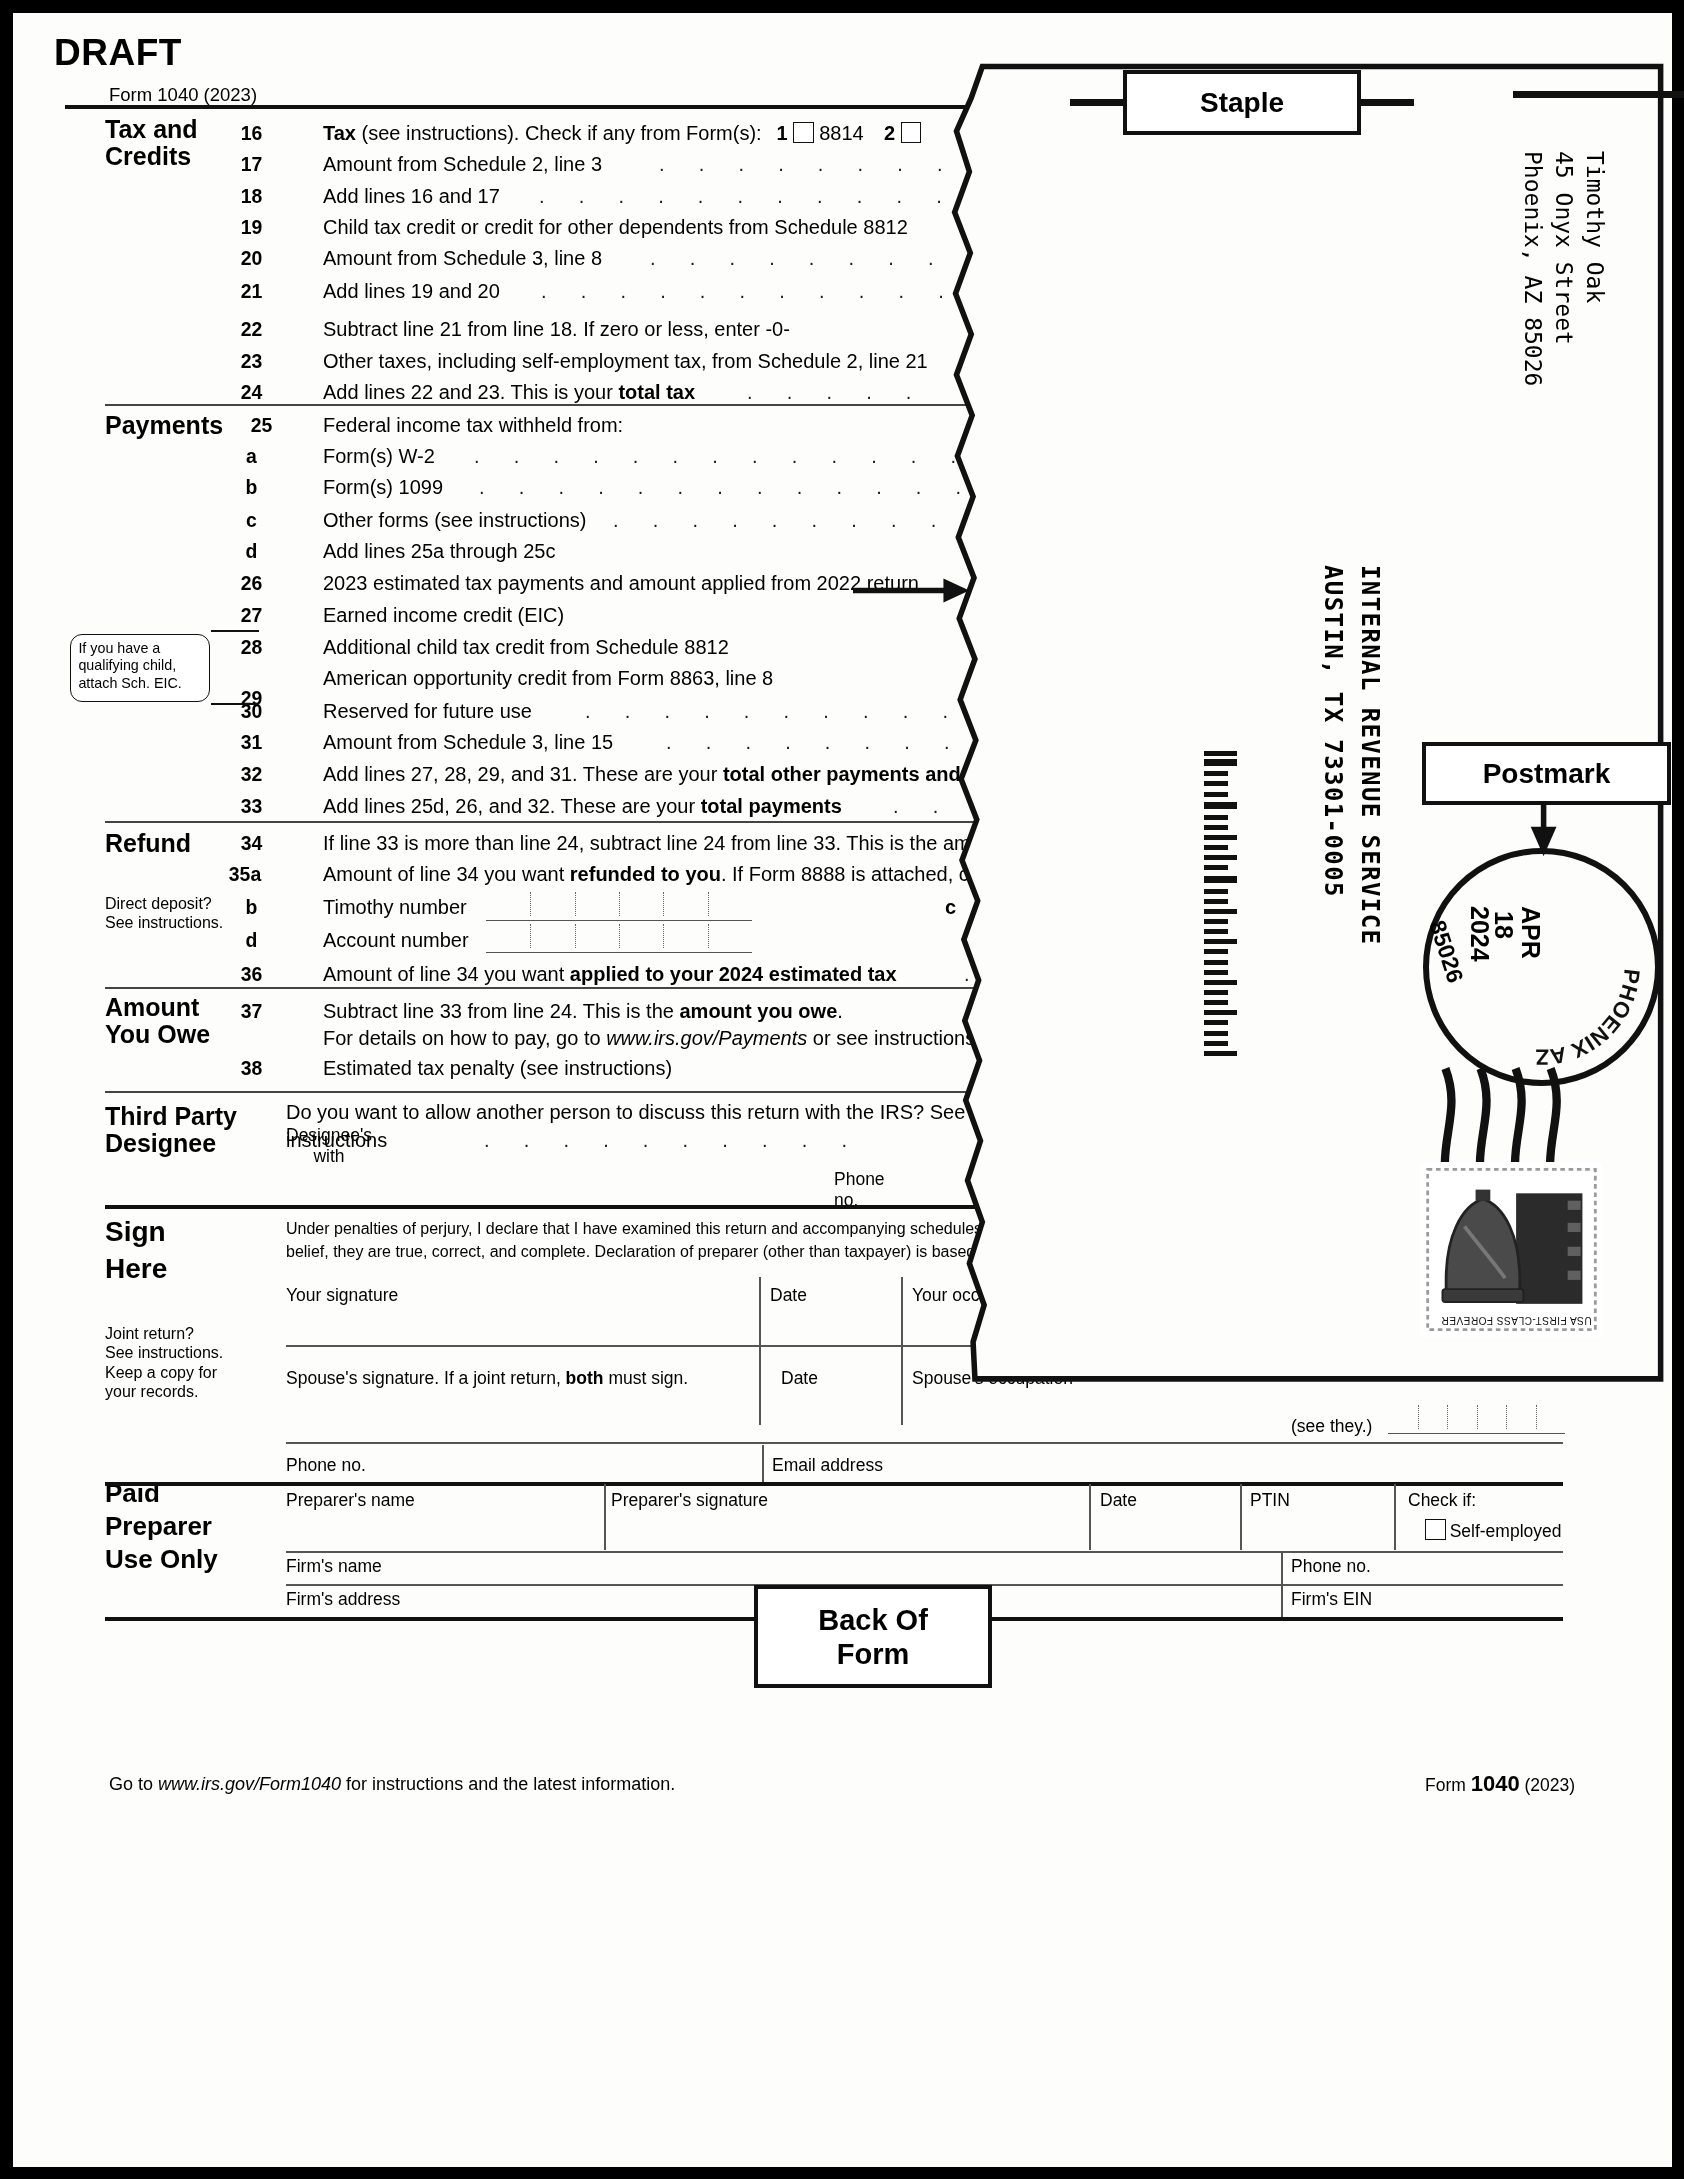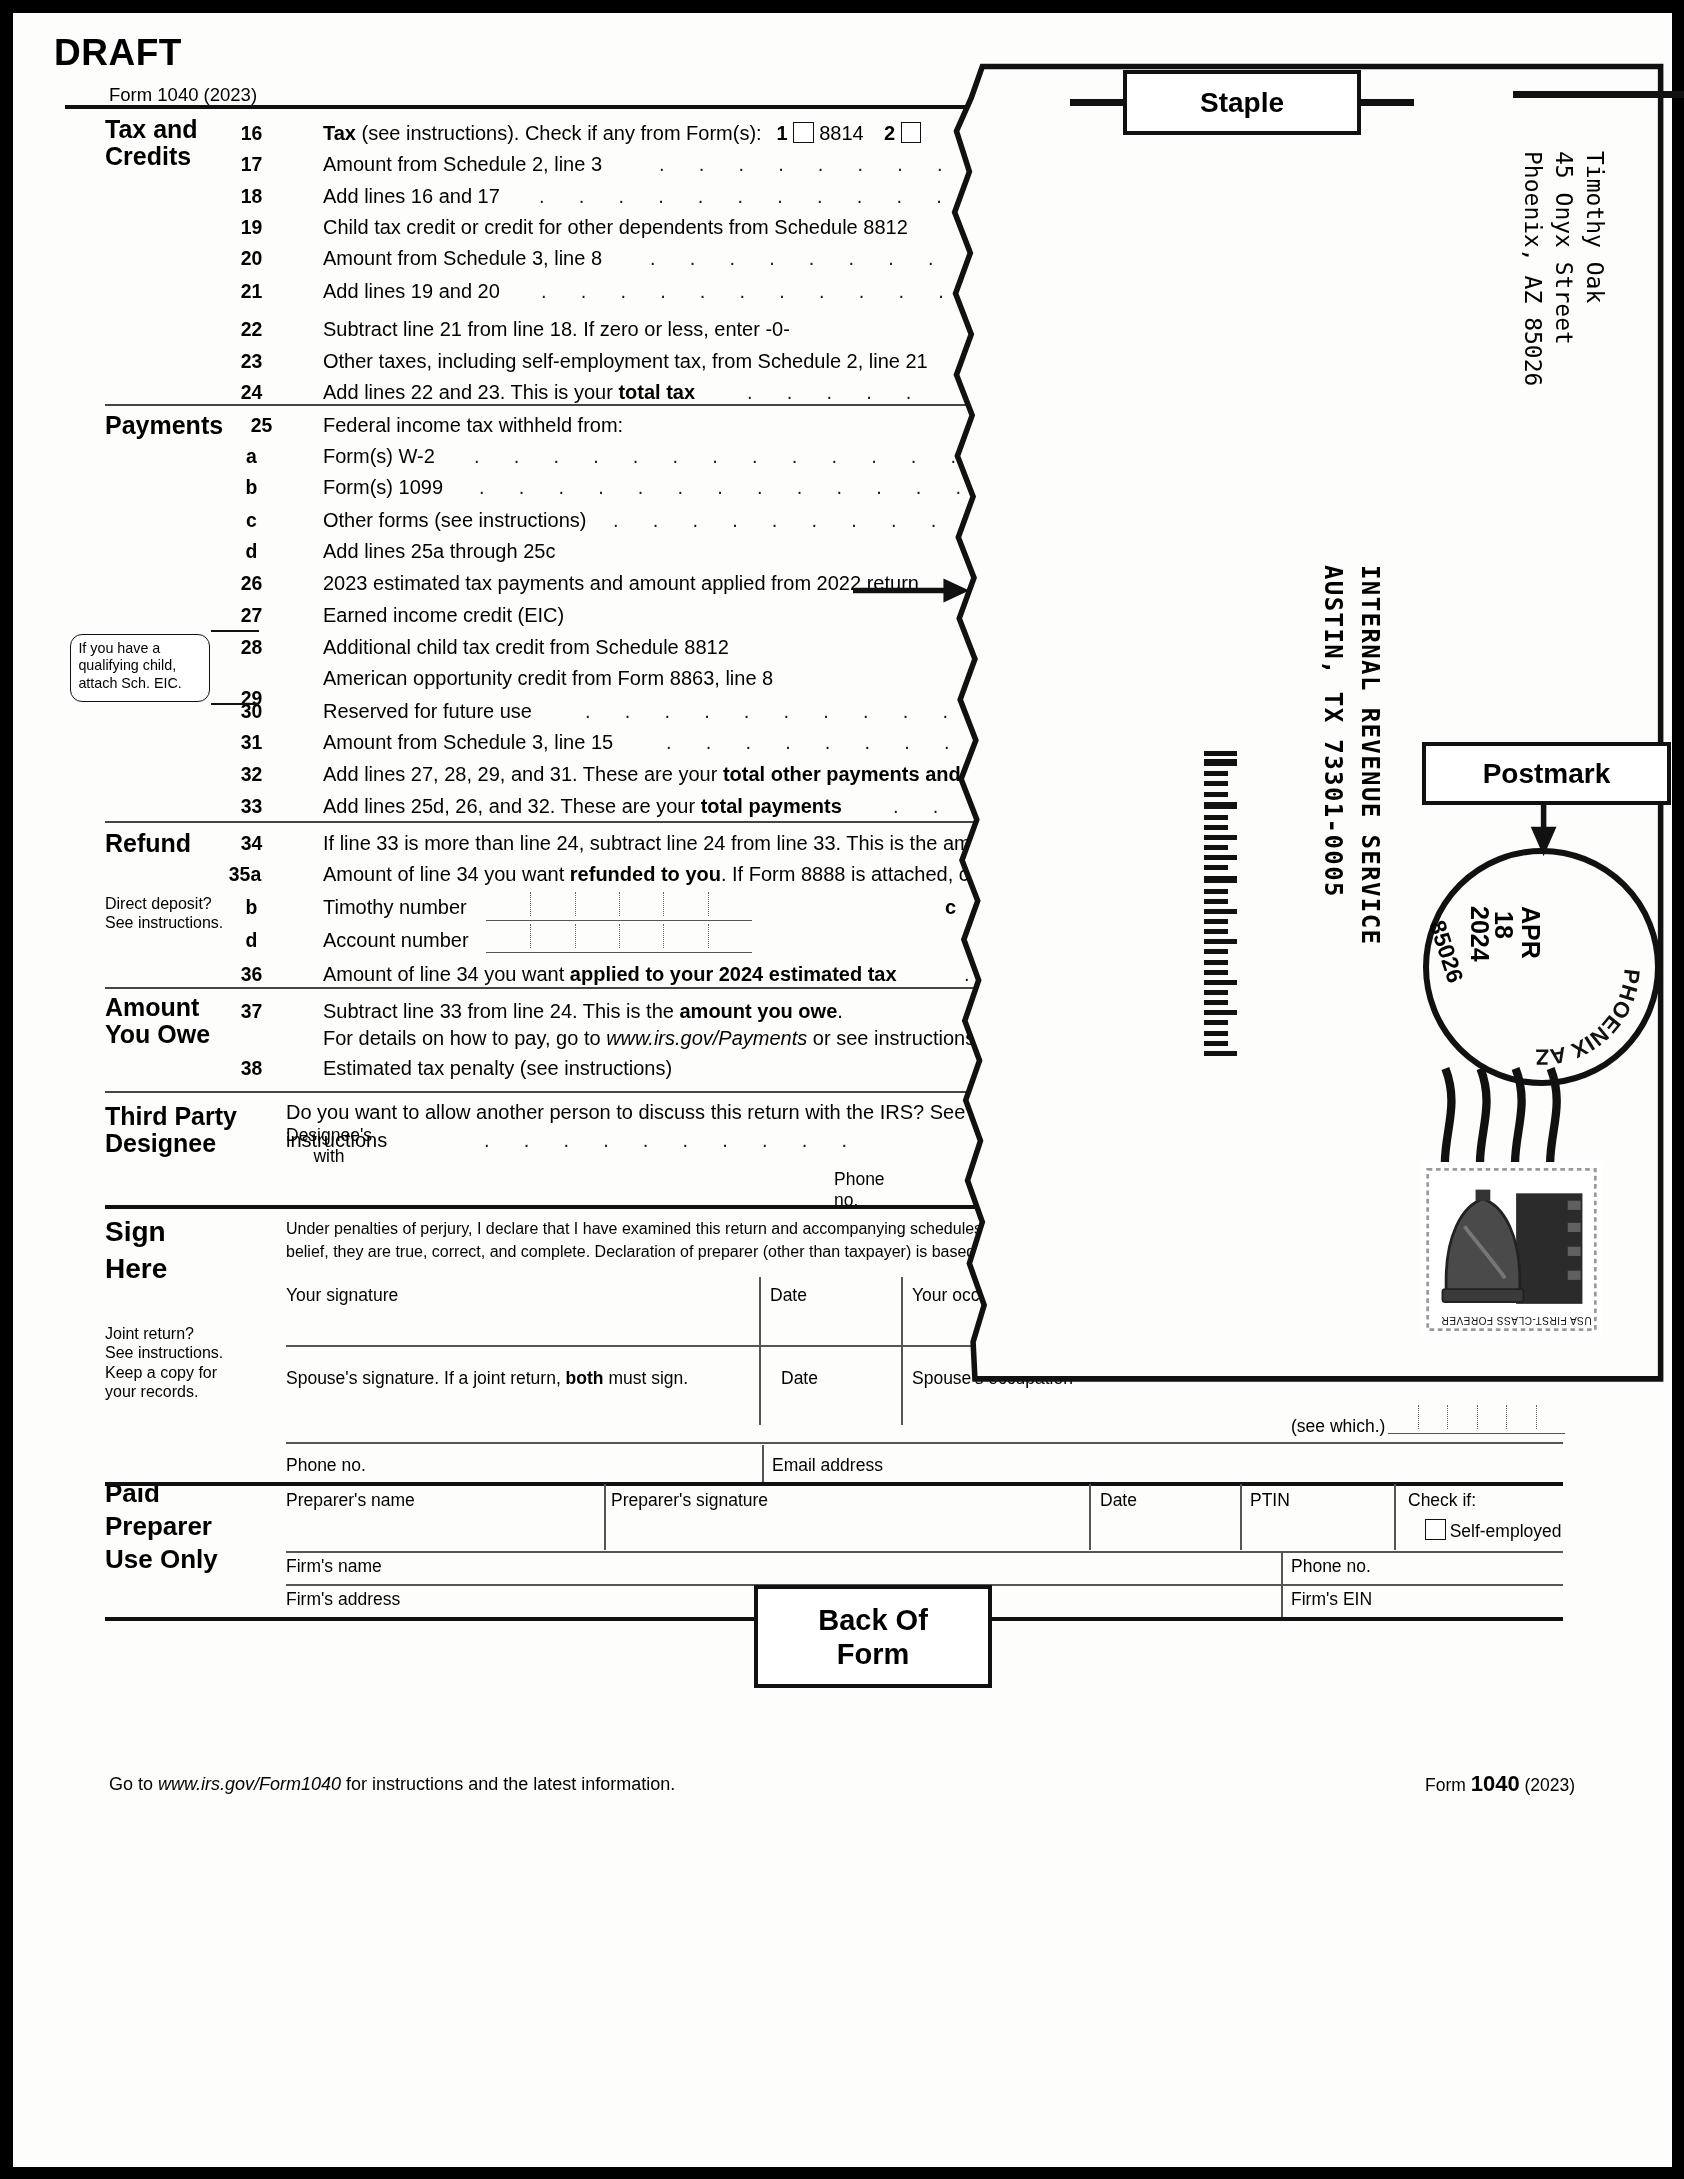--- a/index.html
+++ b/index.html
@@ -285,21 +285,21 @@
   <div class="abs lbl" style="left:273px;top:1272px;">Your signature</div>
   <div class="abs lbl" style="left:757px;top:1272px;">Date</div>
   <div class="abs lbl" style="left:899px;top:1272px;">Your occupation</div>
   <div class="hline" style="left:273px;top:1332px;width:1277px;"></div>
   <div class="vline" style="left:746px;top:1264px;height:148px;"></div>
   <div class="vline" style="left:888px;top:1264px;height:148px;"></div>
 
   <div class="abs lbl" style="left:273px;top:1355px;"><span>Spouse's signature. If a joint return, </span><span class="bold">both</span><span> must sign.</span></div>
   <div class="abs lbl" style="left:768px;top:1355px;">Date</div>
   <div class="abs lbl" style="left:899px;top:1355px;">Spouse's occupation</div>
-  <div class="abs lbl" style="left:1278px;top:1403px;">(see which.)</div>
+  <div class="abs lbl" style="left:1278px;top:1403px;">(see they.)</div>
   <div class="numgrid" style="left:1375px;top:1392px;width:177px;">
     <i style="left:29.5px"></i>
         <i style="left:59px"></i>
         <i style="left:89px"></i>
         <i style="left:118px"></i>
         <i style="left:148px"></i>
   </div>
   <div class="hline" style="left:273px;top:1429px;width:1277px;"></div>
   <div class="abs lbl" style="left:273px;top:1442px;">Phone no.</div>
   <div class="abs lbl" style="left:759px;top:1442px;">Email address</div>

